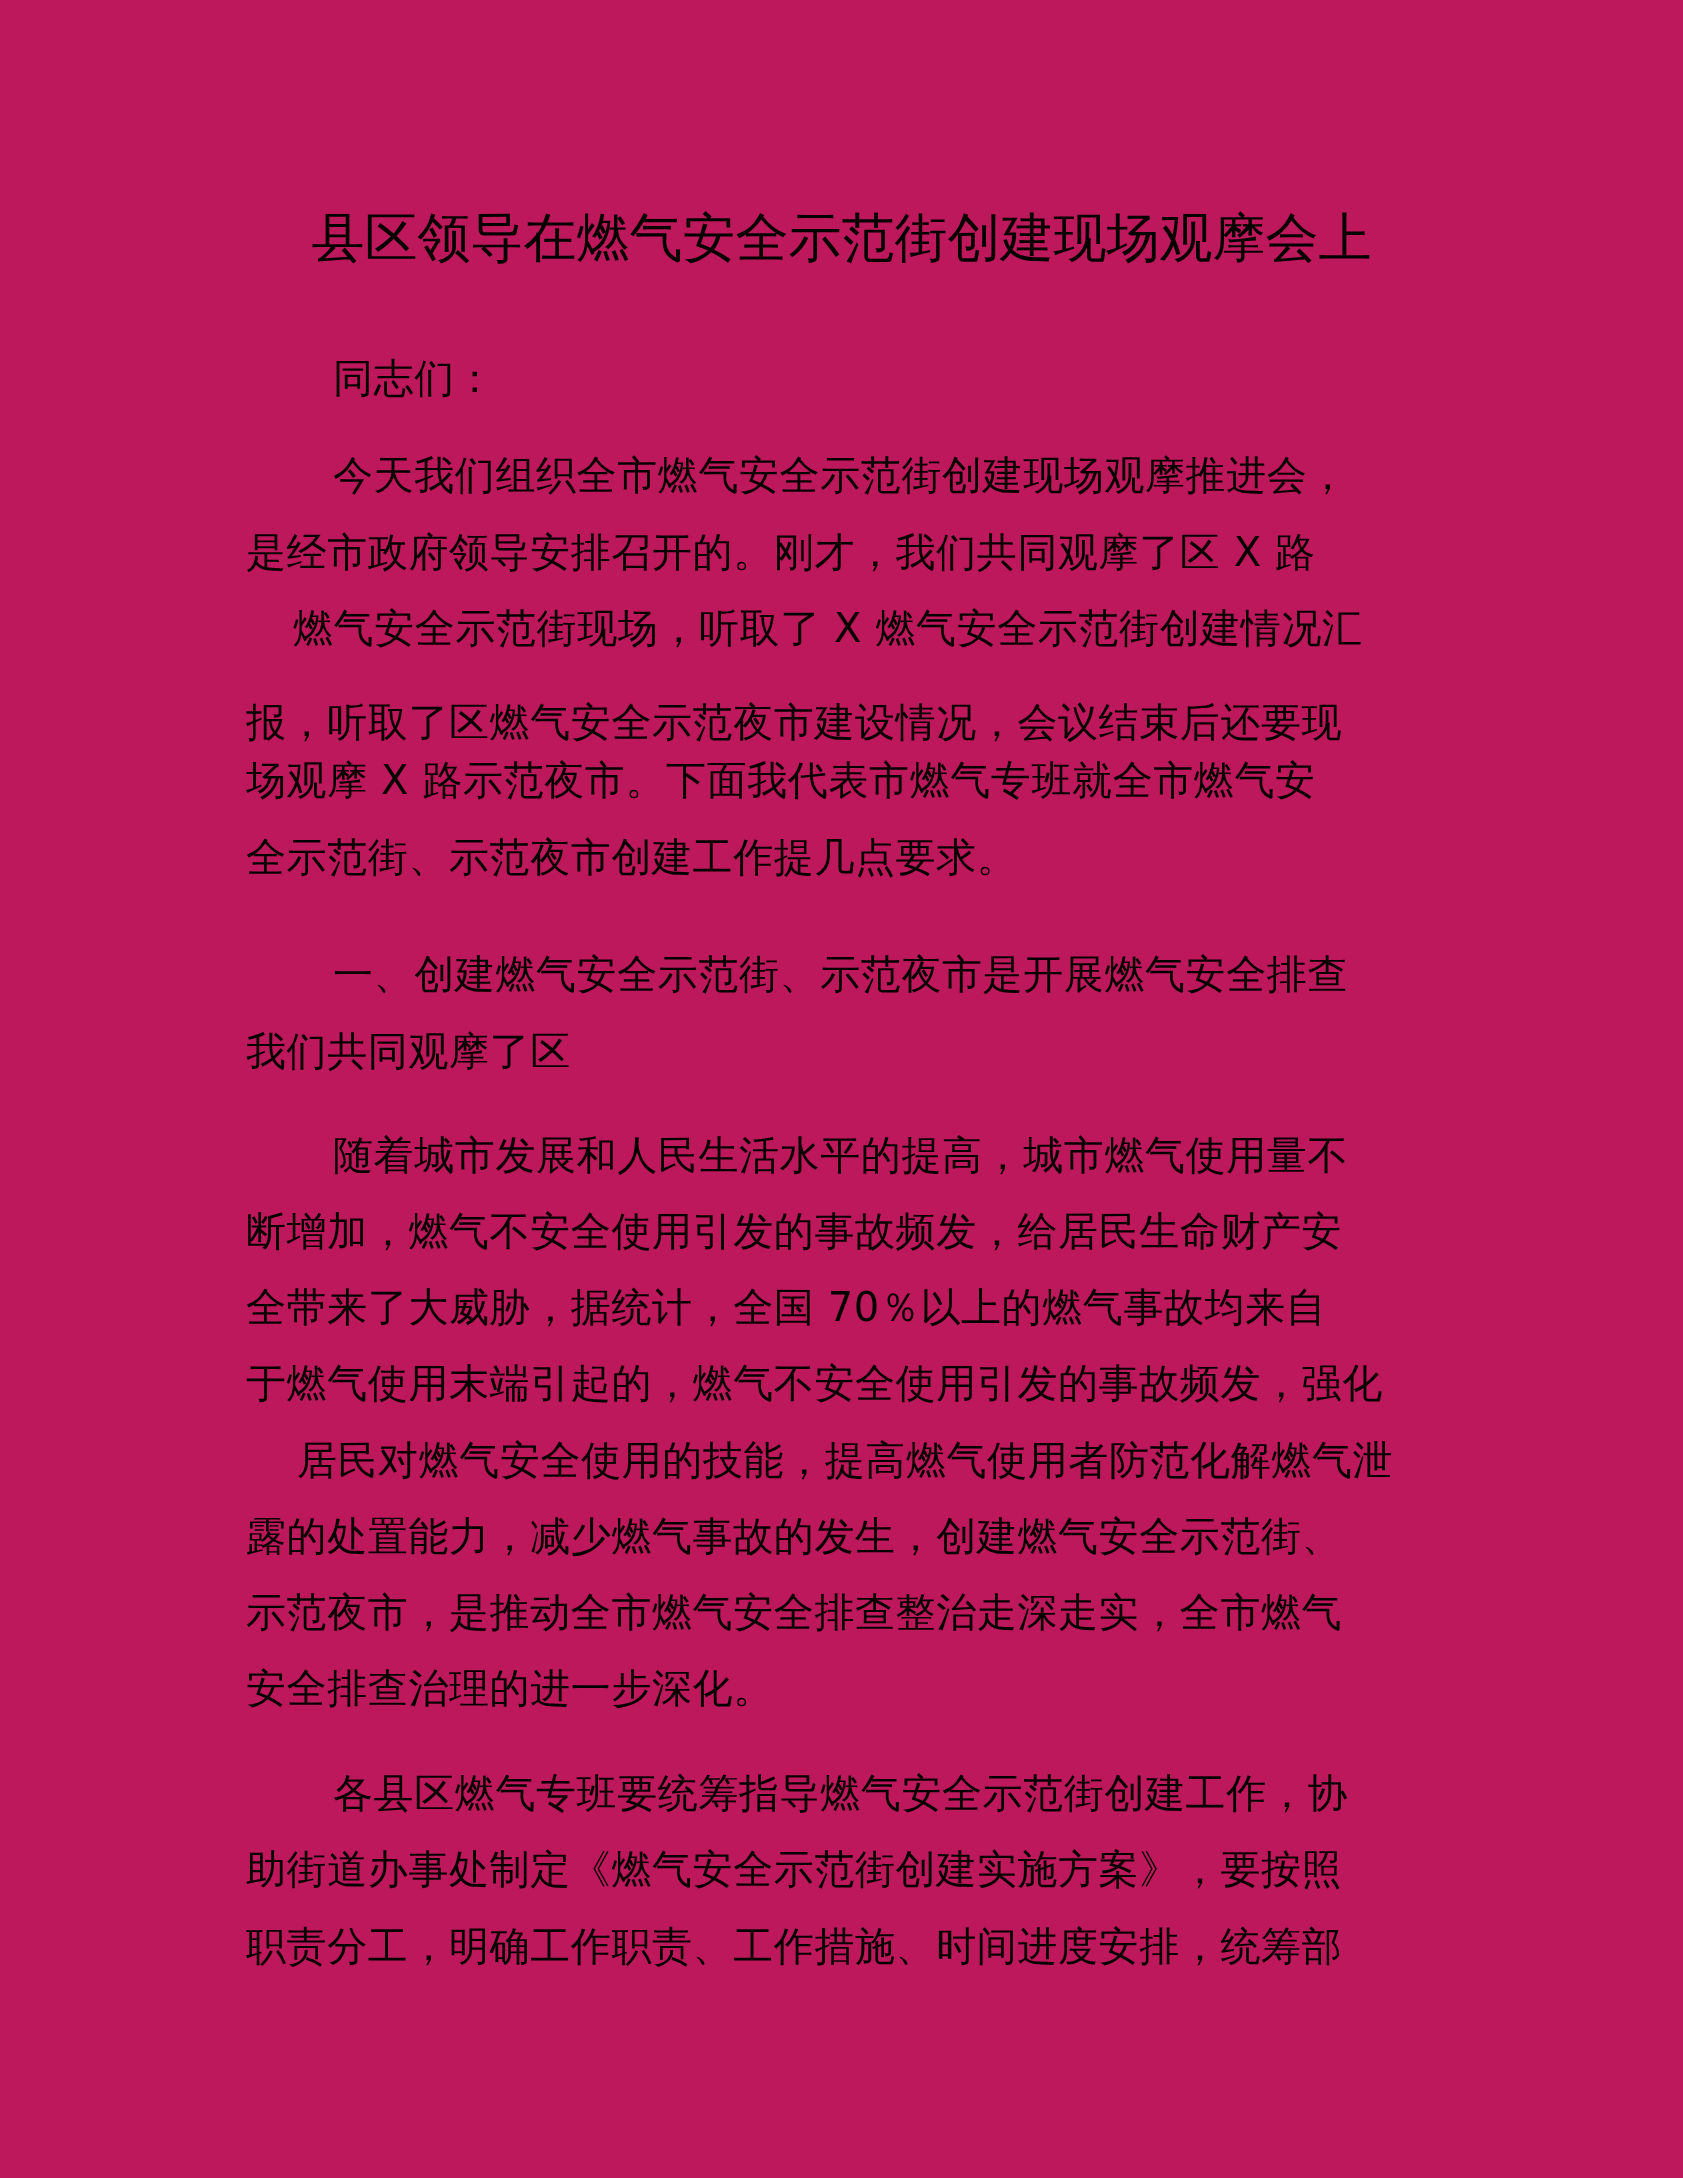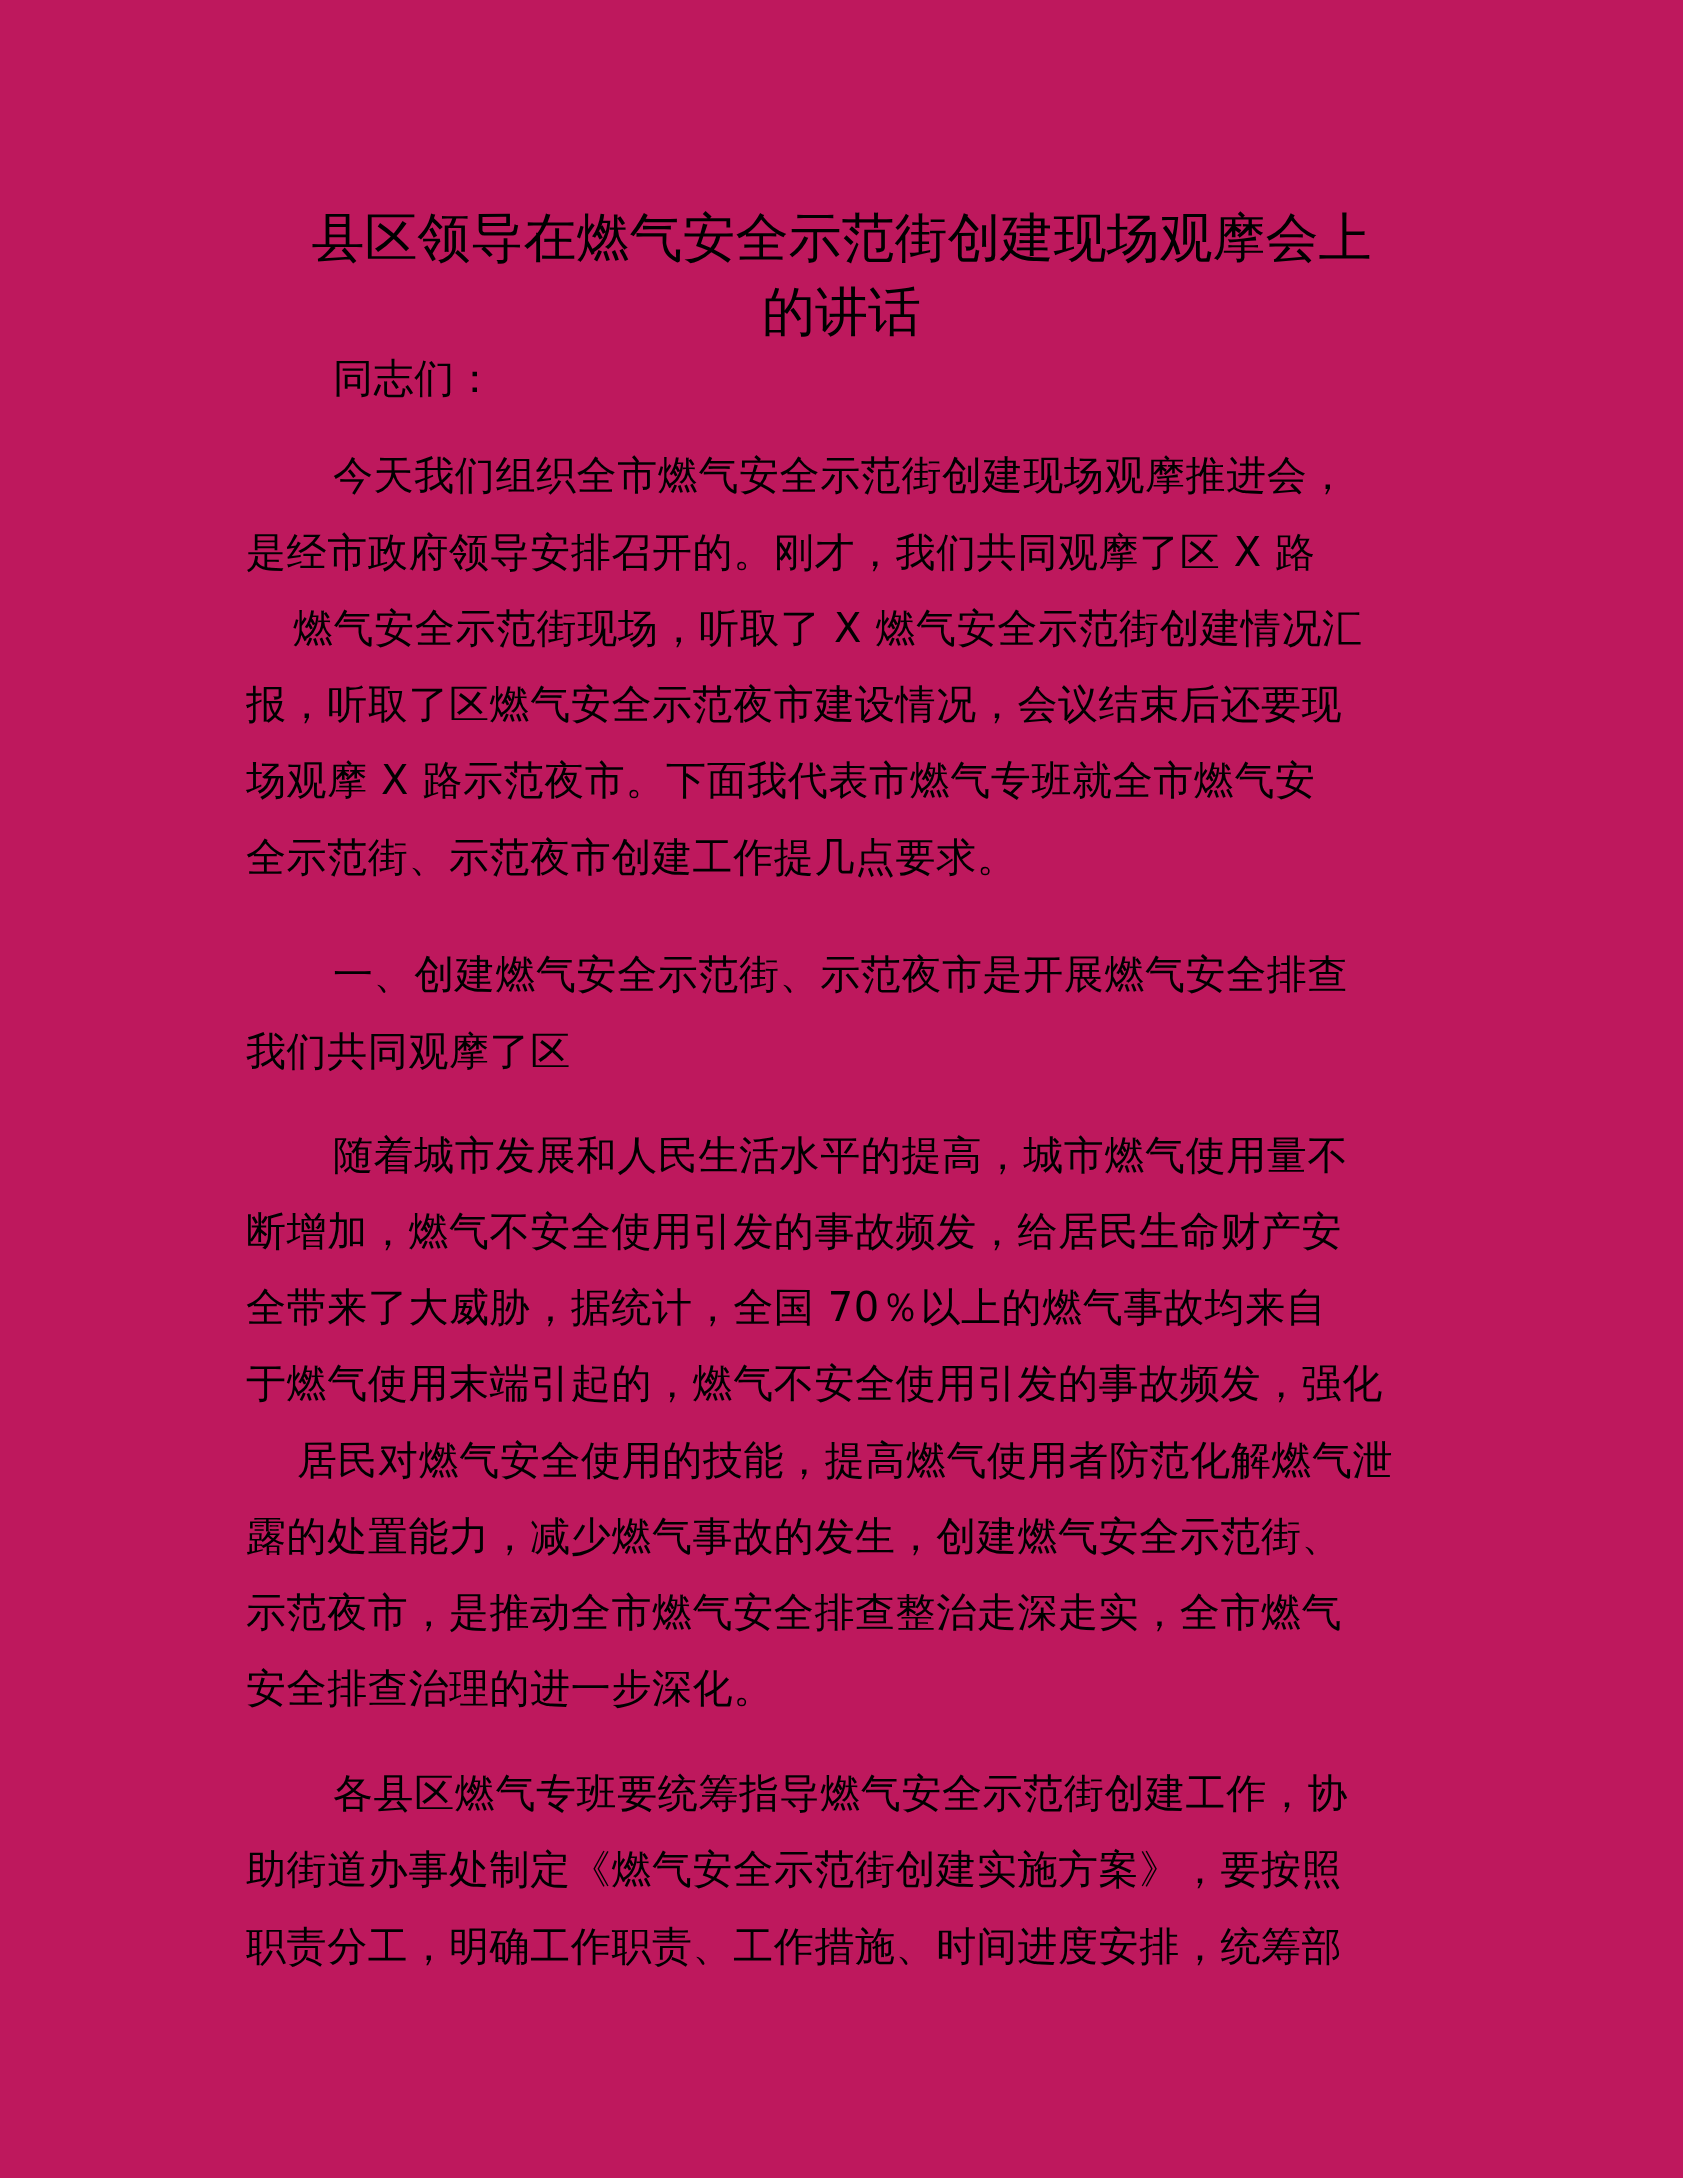--- a/index.html
+++ b/index.html
@@ -11,29 +11,28 @@
   .line { position: absolute; left: 246px; width: 1198px; font-size: 40px; line-height: 50px;
           white-space: nowrap; letter-spacing: 0.6px; }
   .indent { left: 333px; }
 </style>
 </head>
 <body>
 
 <div class="page">
 
   <div class="title-line" style="top:208px;">县区领导在燃气安全示范街创建现场观摩会上</div>
-  <div class="title-line" style="top:282px;">的讲话</div>
 
   <div class="line indent" style="top:353px;">同志们：</div>
 
   <div>
     <div class="line indent" style="top:450px;">今天我们组织全市燃气安全示范街创建现场观摩推进会，</div>
     <div class="line" style="top:527px;">是经市政府领导安排召开的。刚才，我们共同观摩了区 X 路</div>
     <div class="line" style="top:603px;margin-left:47px;">燃气安全示范街现场，听取了 X 燃气安全示范街创建情况汇</div>
-    <div class="line" style="top:679px;">报，听取了区燃气安全示范夜市建设情况，会议结束后还要现</div>
+    <div class="line" style="top:697px;">报，听取了区燃气安全示范夜市建设情况，会议结束后还要现</div>
     <div class="line" style="top:755px;">场观摩 X 路示范夜市。下面我代表市燃气专班就全市燃气安</div>
     <div class="line" style="top:832px;">全示范街、示范夜市创建工作提几点要求。</div>
   </div>
 
   <div>
     <div class="line indent" style="top:949px;">一、创建燃气安全示范街、示范夜市是开展燃气安全排查</div>
     <div class="line" style="top:1026px;">我们共同观摩了区</div>
   </div>
 
   <div>

